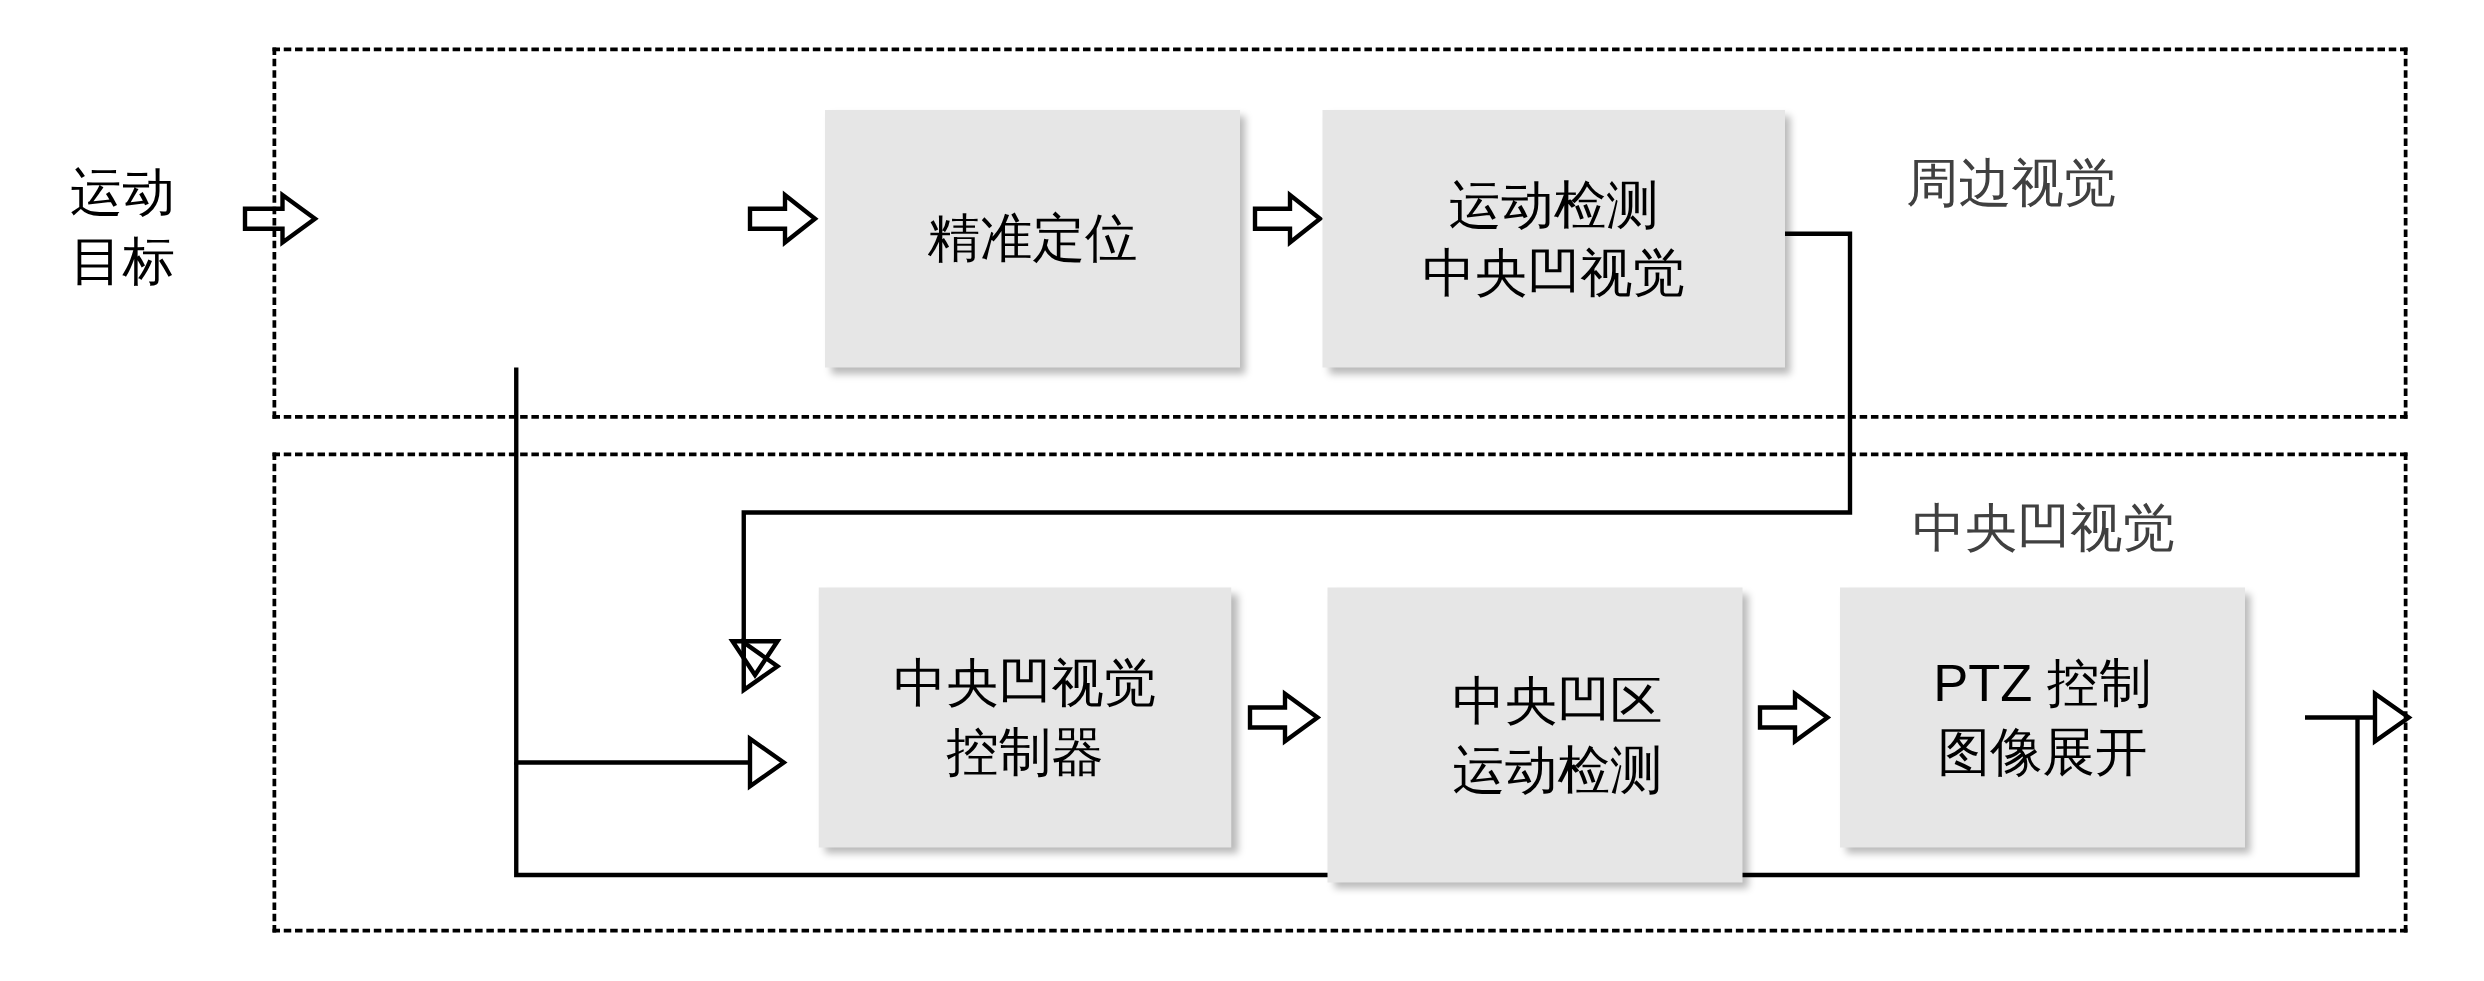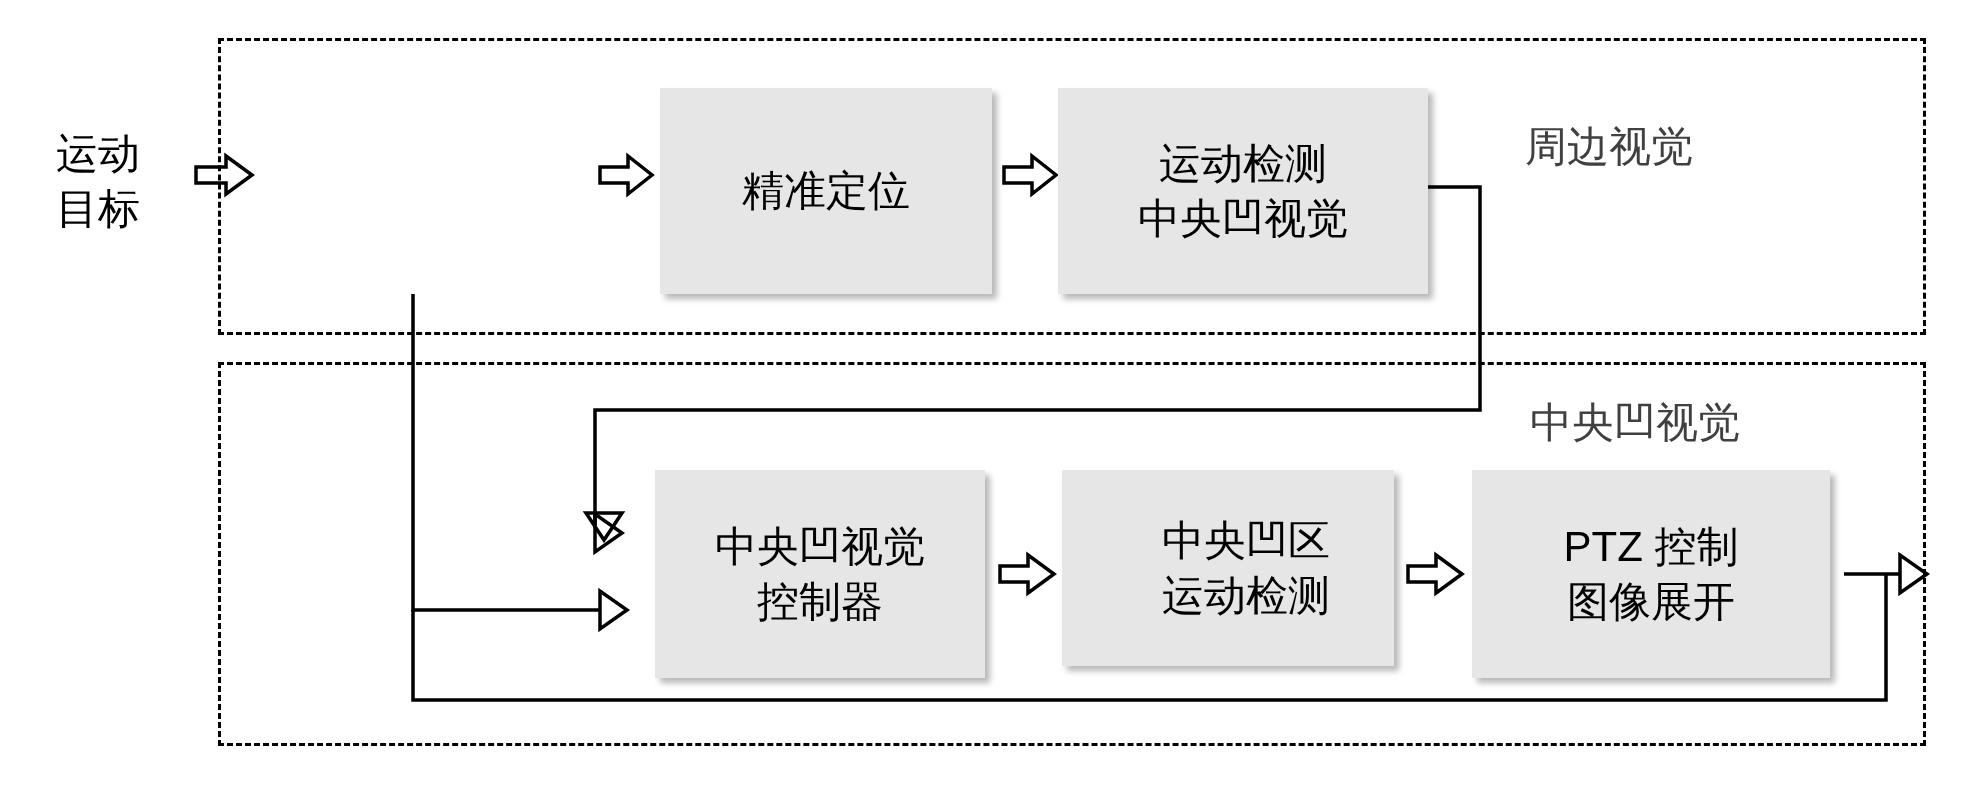--- a/index.html
+++ b/index.html
@@ -49,22 +49,22 @@
     color:#000000;
     box-shadow:5px 5px 6px rgba(0,0,0,0.28);
     padding:4px 8px;
   }
   .box .ln{ display:block; white-space:nowrap; }
 
   #box-omni     { left:258px;  top:88px;  width:328px; height:206px; }
   #box-unwrap   { left:660px;  top:88px;  width:332px; height:206px; }
   #box-motion   { left:1058px; top:88px;  width:370px; height:206px; }
   #box-fovctrl  { left:655px;  top:470px; width:330px; height:208px; }
-  #box-fovmotion{ left:1062px; top:470px; width:332px; height:196px;padding-left:44px; }
-  #box-ptz      { left:1472px; top:470px; width:358px; height:208px; }
+  #box-fovmotion{ left:1062px; top:470px; width:332px; height:236px;padding-left:44px; }
+  #box-ptz      { left:1472px; top:470px; width:324px; height:208px; }
 
   
   #input-label{
     position:absolute;
     left:56px;
     top:126px;
     font-size:42px;
     line-height:1.32;
     white-space:nowrap;
   }

